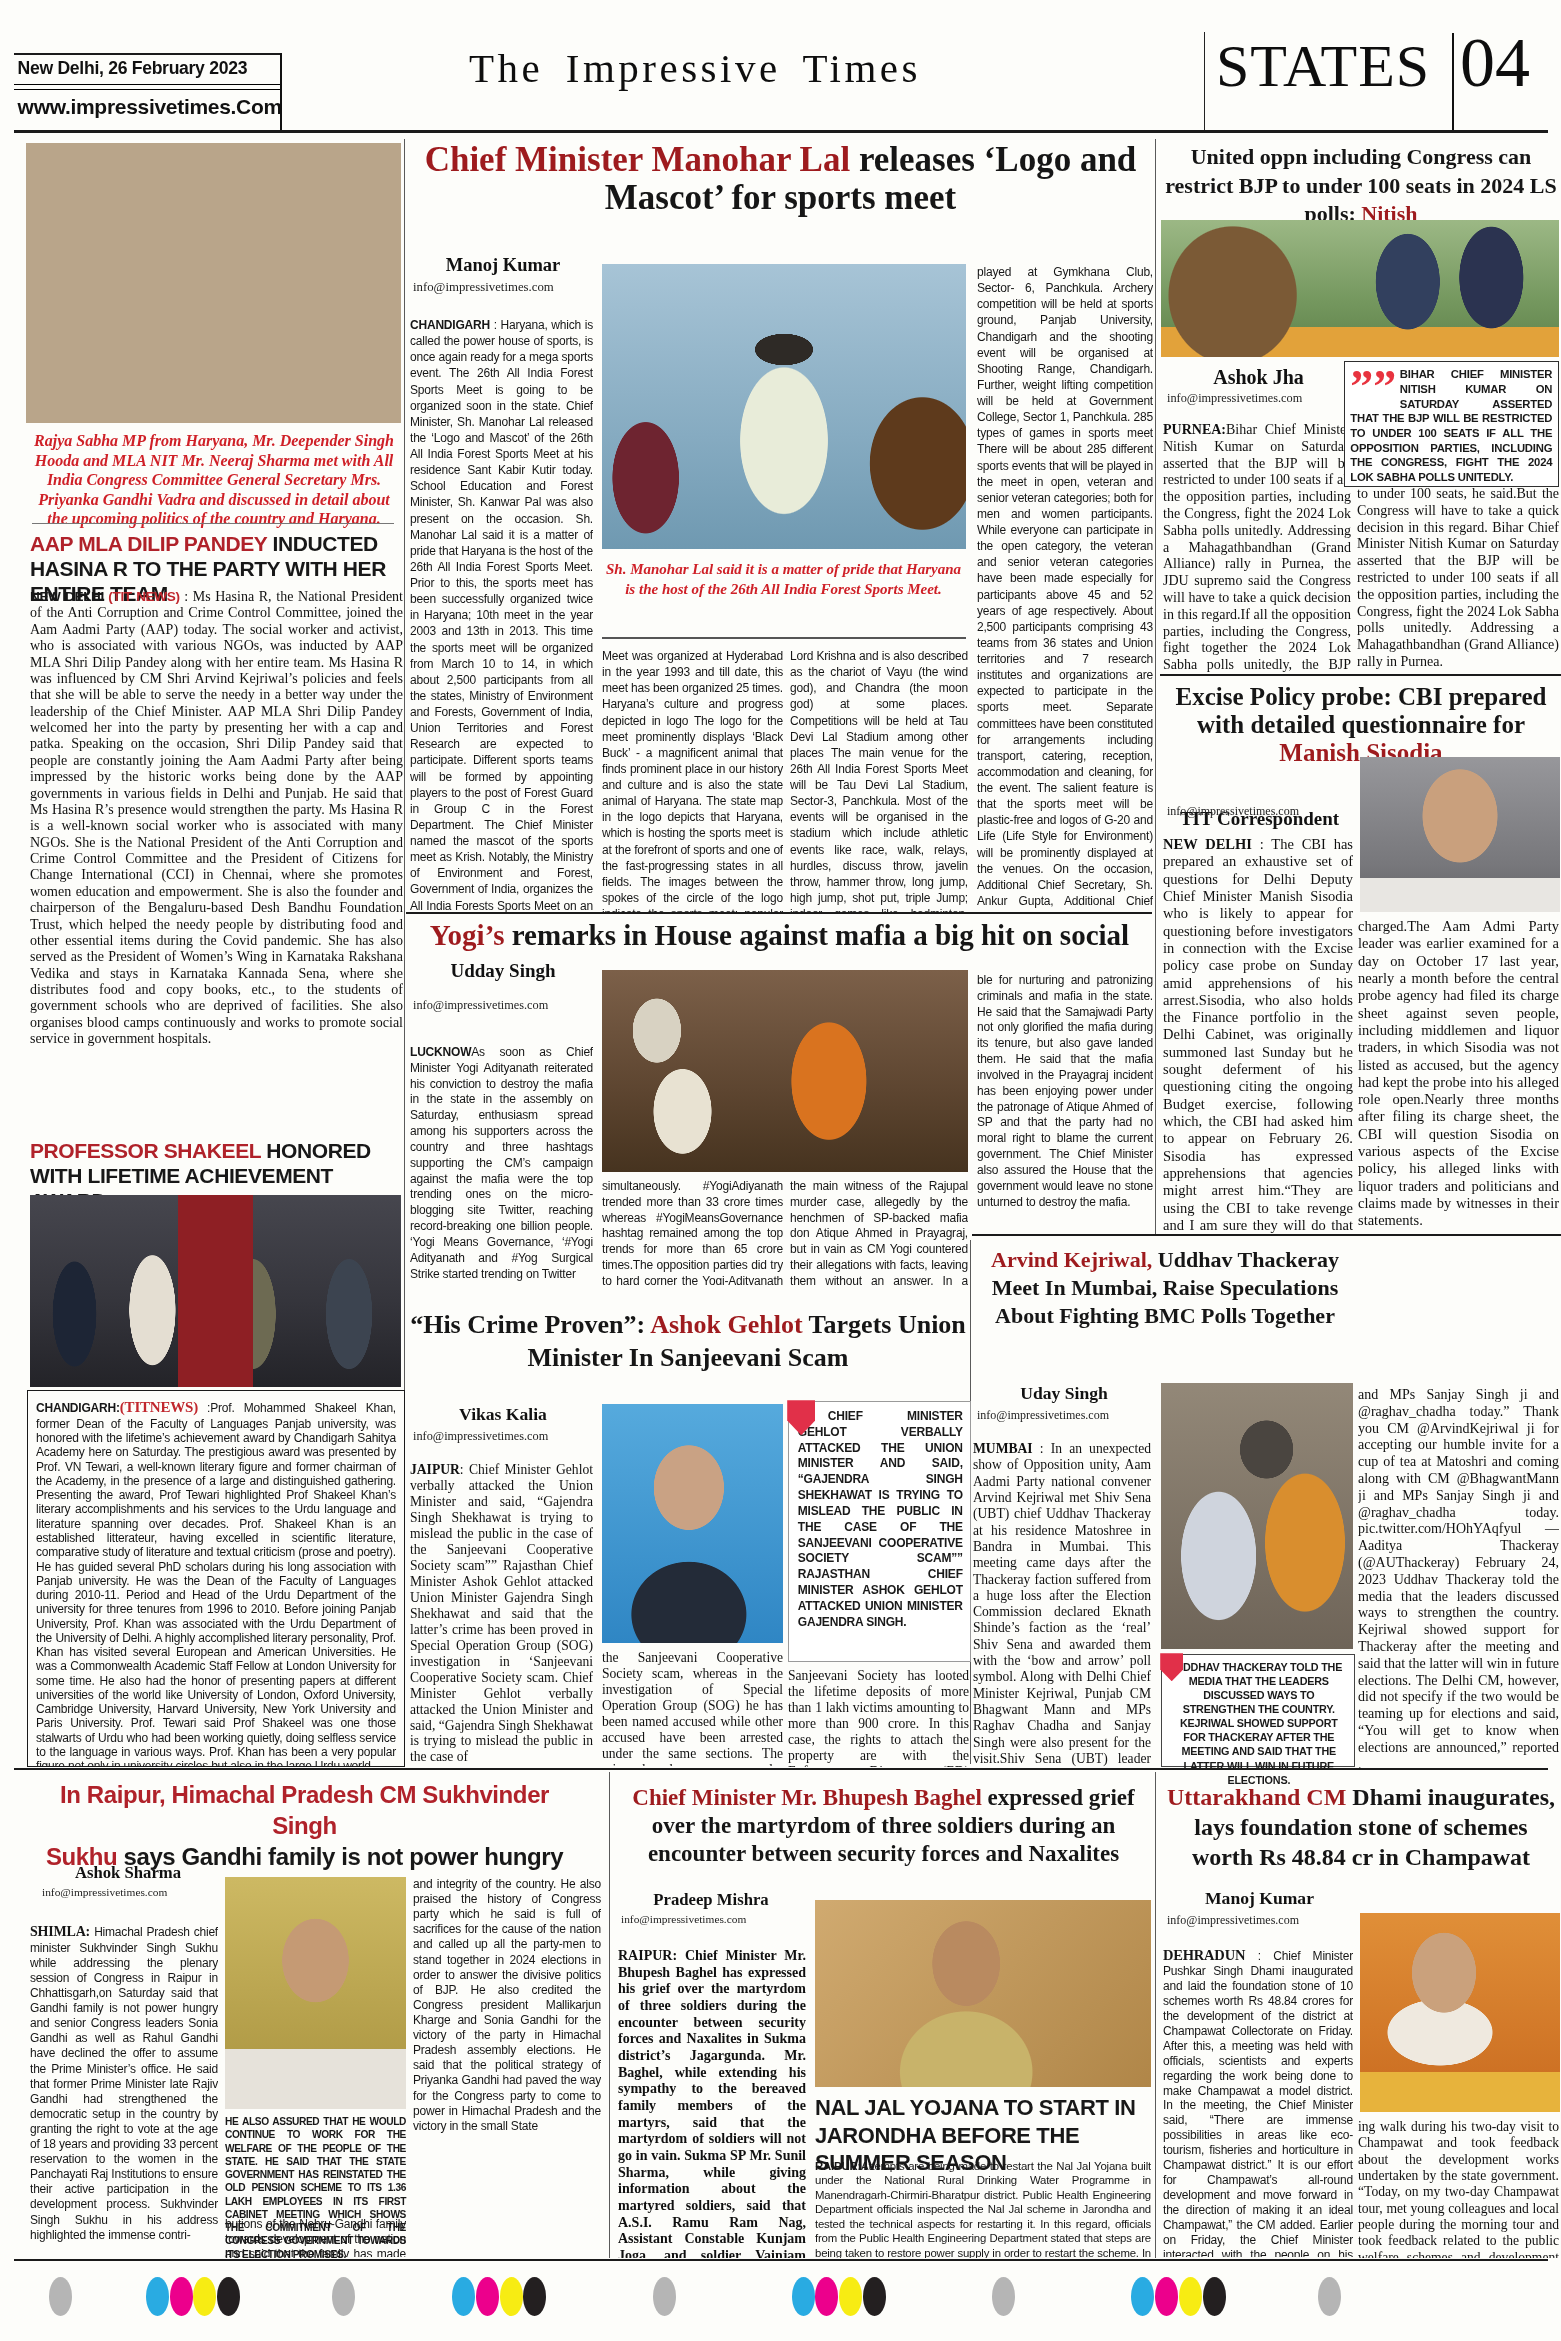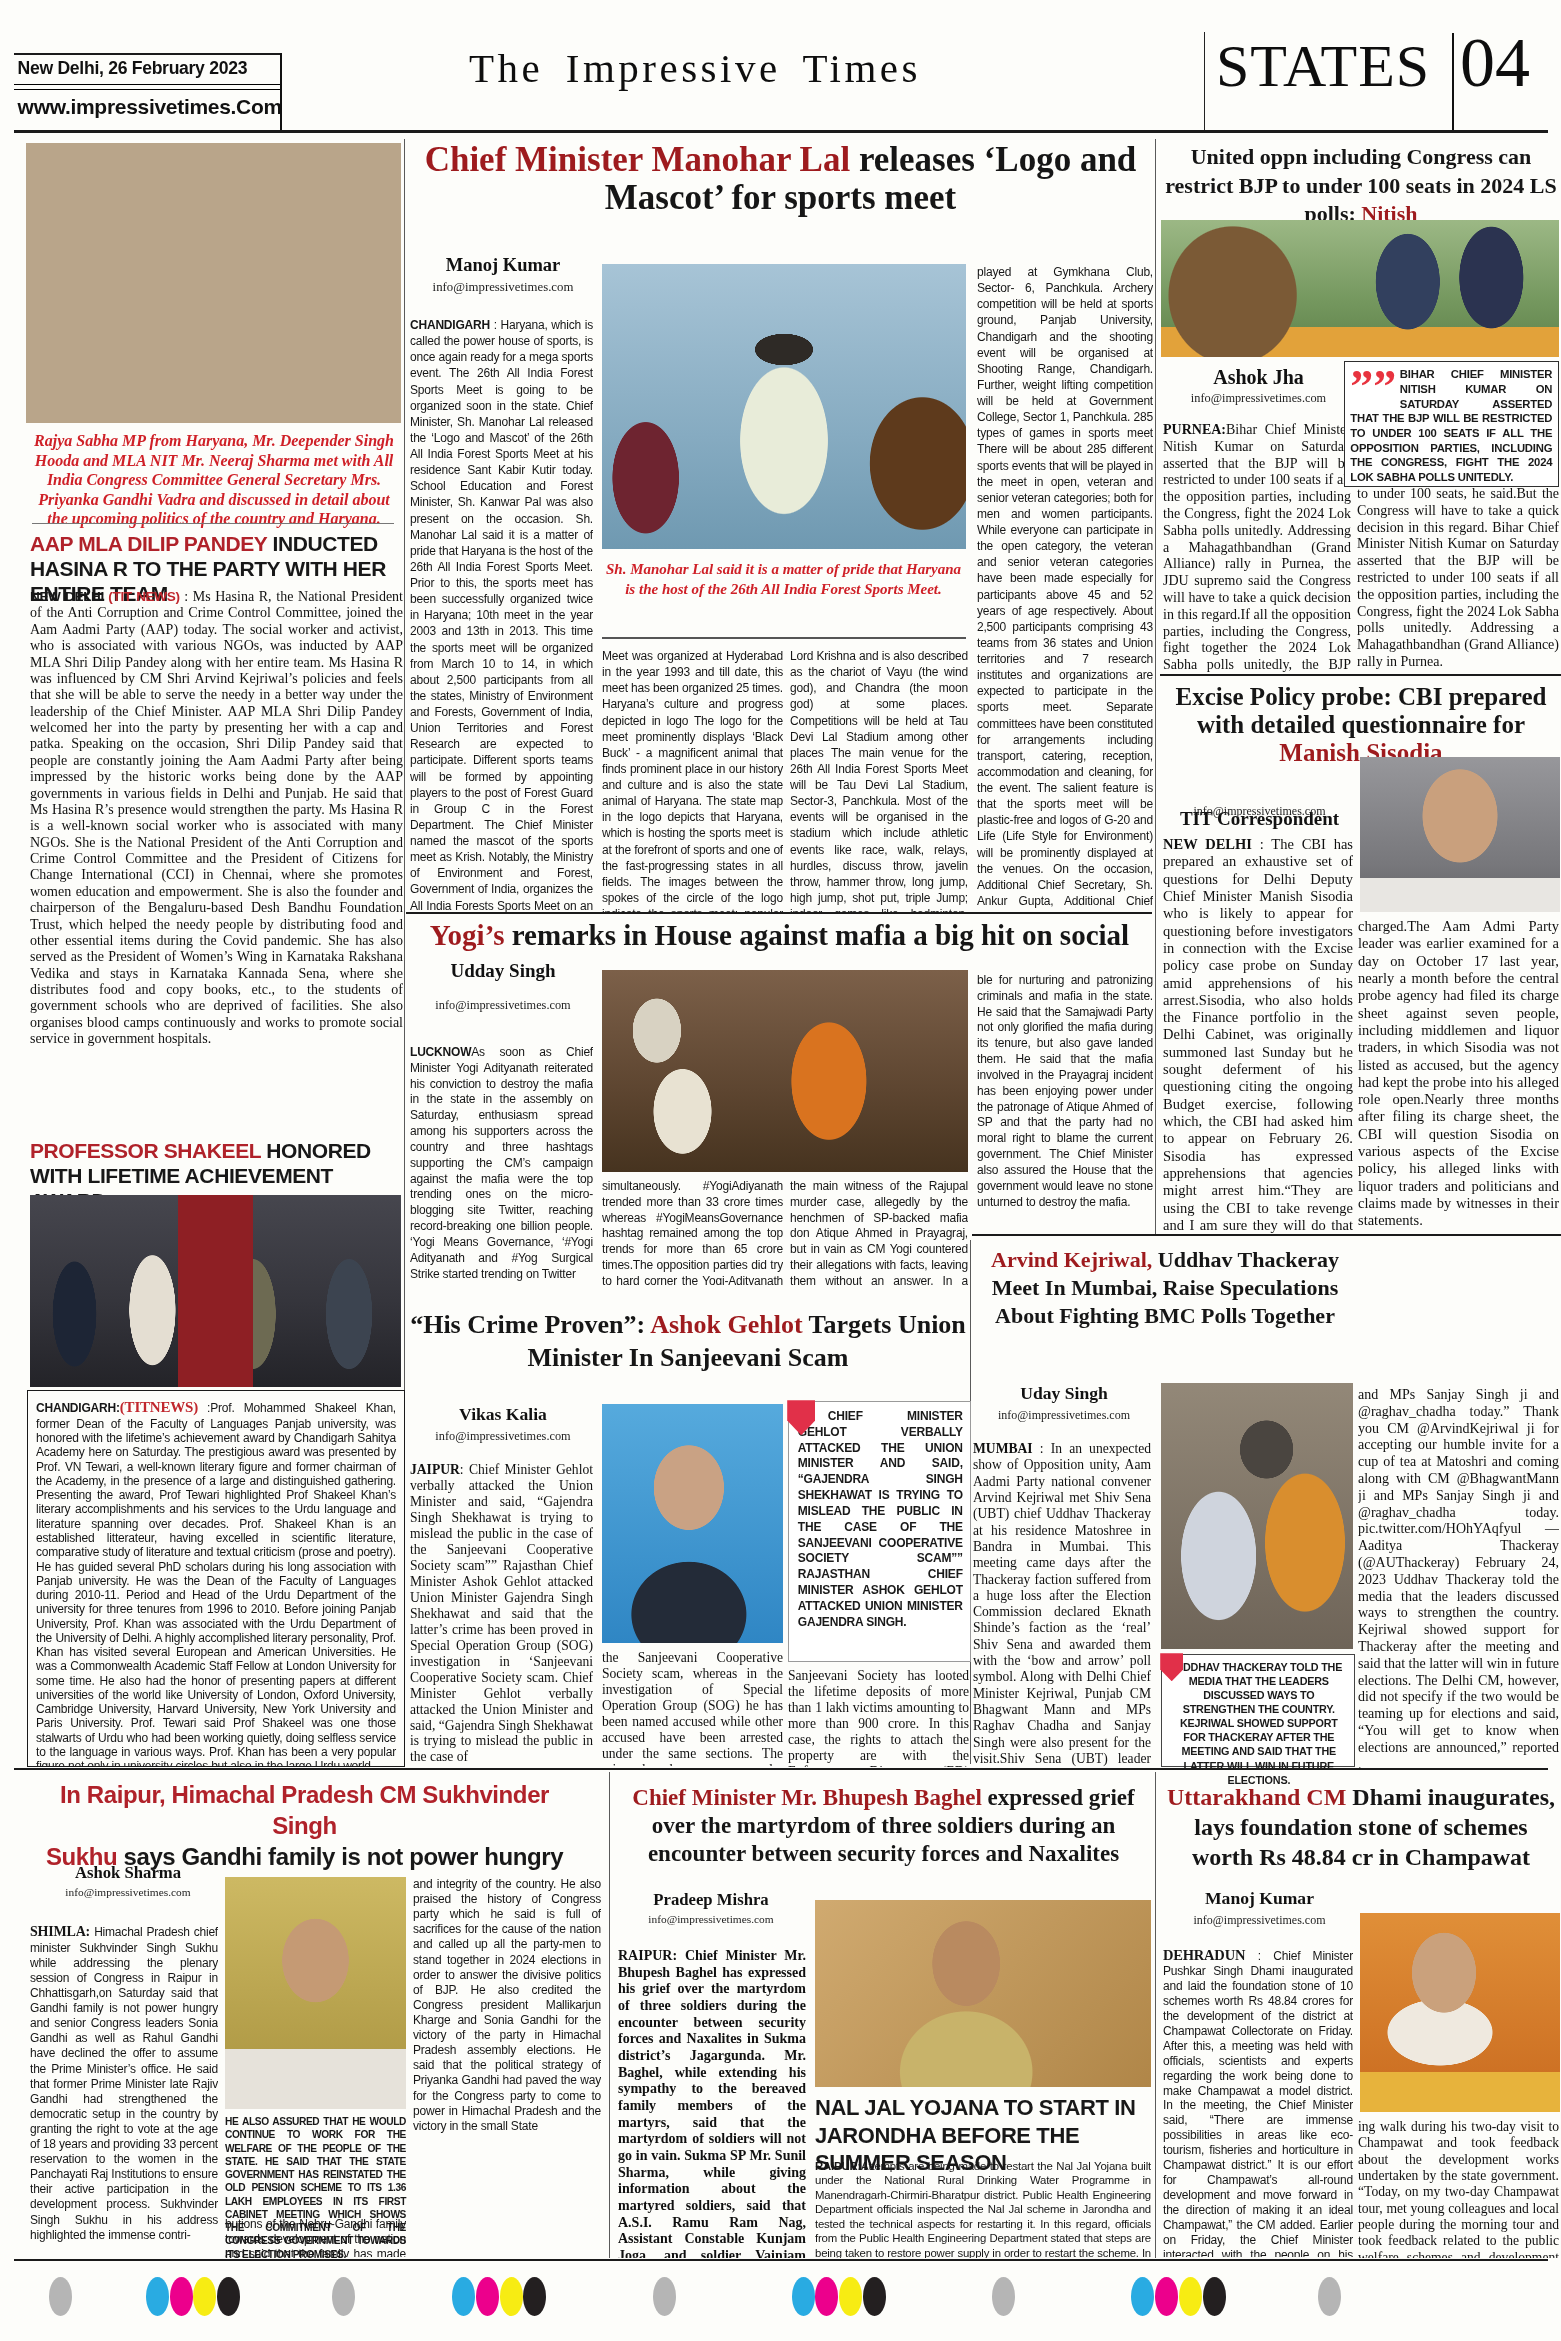--- a/index.html
+++ b/index.html
@@ -11,21 +11,21 @@
   .sans{font-family:"Liberation Sans",sans-serif;}
   .hl{font-family:"Liberation Serif",serif;font-weight:bold;color:#161616;text-align:center;}
   .hlc{font-family:"Liberation Sans",sans-serif;font-weight:bold;color:#181818;letter-spacing:-0.4px;}
   .red{color:#9e1b1e;}
   .redc{color:#b0222a;}
   .bodyserif{font-family:"Liberation Serif",serif;color:#101010;text-align:justify;overflow:hidden;}
   .bodysans{font-family:"Liberation Sans",sans-serif;color:#161616;text-align:justify;overflow:hidden;letter-spacing:-0.2px;}
   .dl{font-weight:bold;}
   .kick{font-weight:bold;color:#c0272d;}
   .byname{font-family:"Liberation Serif",serif;font-weight:bold;color:#111;text-align:center;}
-  .byemail{font-family:"Liberation Serif",serif;color:#222;text-align:center;}
+  .byemail{font-family:"Liberation Serif",serif;color:#222;text-align:left;}
   .capred{color:#cf2027;font-family:"Liberation Serif",serif;font-weight:bold;font-style:italic;text-align:center;}
   .photo{position:absolute;overflow:hidden;}
   .qbox{position:absolute;border:1.8px solid #2e2e2e;background:#fff;}
   .qtext{font-family:"Liberation Sans",sans-serif;font-weight:bold;color:#1a1a1a;letter-spacing:-0.2px;}
   .qglyph{font-family:"Liberation Serif",serif;font-weight:bold;color:#e8333f;line-height:0.8;}
   .rtag{position:absolute;width:28px;height:35px;background:#e13049;clip-path:polygon(0 0,100% 0,100% 58%,50% 100%,0 58%);}
   .regdot{position:absolute;top:0;width:23px;height:39px;border-radius:50%;}
   
   .ph-meeting{background-color:#b9a58a;background-image:
     radial-gradient(ellipse 84px 110px at 84% 62%, #5a6f9e 0%, #5a6f9e 60%, rgba(0,0,0,0) 61%),

